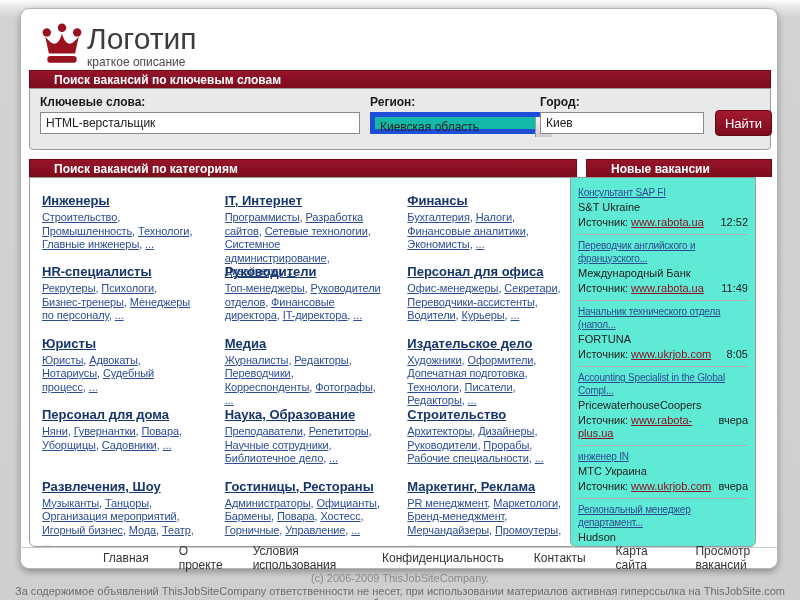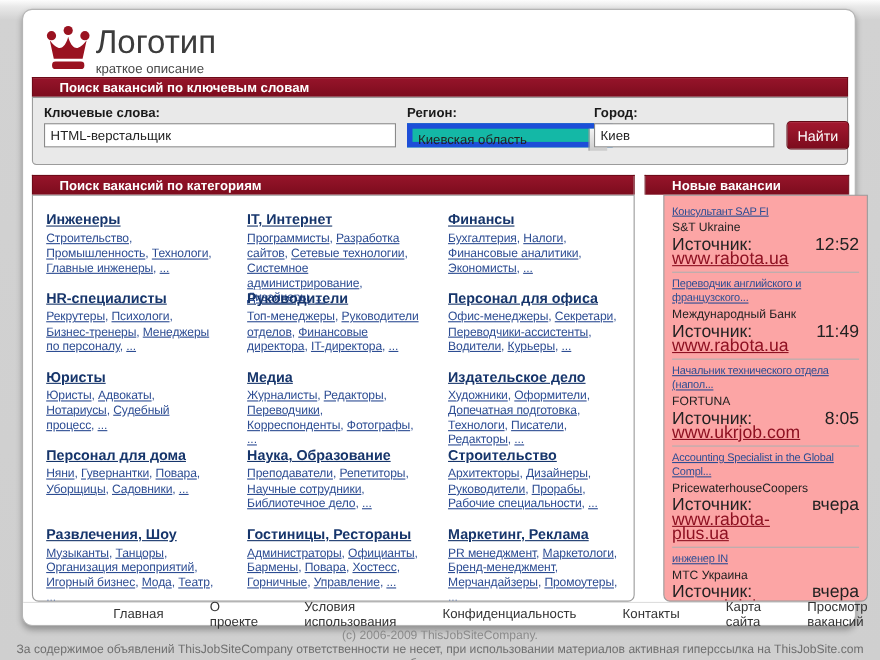--- a/index.html
+++ b/index.html
@@ -72,37 +72,37 @@
     padding:13px 12px 0; display:grid;
     grid-template-columns:repeat(3,1fr); column-gap:26px; grid-auto-rows:71.4px;
     overflow:hidden;
   }
   .cat-title { font-size:13px; font-weight:bold; color:#16356b; display:inline-block; }
   .cat-links { display:block; margin-top:2px; font-size:11px; line-height:13.5px; color:#2d4d93; letter-spacing:-0.1px; }
   .cat-links a { color:#2d4d93; }
 
   
   #nv-panel {
-    position:absolute; left:582px; top:168px; width:186px; height:370px;
-    background:#fca5a5; border:1px solid #9b9b9b; border-radius:0 0 6px 6px;
+    position:absolute; left:549px; top:168px; width:186px; height:370px;
+    background:#5eead4; border:1px solid #9b9b9b; border-radius:0 0 6px 6px;
     padding:4px 7px; overflow:hidden;
   }
   .job { padding:4px 0 5px; }
   .job + .job { border-top:1px solid #b0b0b0; }
   .job-title { font-size:10px; line-height:13px; letter-spacing:-0.2px; color:#2d4d93; display:block; }
   .job-company { font-size:11px; color:#222; margin-top:2px; line-height:13px; }
-  .job-src { display:flex; justify-content:space-between; align-items:baseline; font-size:16px; color:#222; margin-top:2px; line-height:13px; }
+  .job-src { display:flex; justify-content:space-between; align-items:baseline; font-size:11px; color:#222; margin-top:2px; line-height:13px; }
   .job-src a { color:#8e1122; }
   .job-time { color:#222; text-decoration:none; }
 
   
   #footer-nav {
     position:absolute; left:0; bottom:0; width:100%; height:21px;
     border-top:1px solid #c9c9c9; border-radius:0 0 9px 9px;
-    display:flex; align-items:center; gap:42px; padding-left:82px;
+    display:flex; align-items:center; gap:30px; padding-left:82px;
     font-size:12px; color:#333; background:#fff;
   }
   #footer-nav a { color:#333; text-decoration:none; }
 
   
   #copyright1 { position:absolute; top:572px; left:0; width:100%; text-align:center; font-size:11px; color:#8a8a8a; }
   #copyright2 { position:absolute; top:585px; left:0; width:100%; text-align:center; font-size:11px; color:#6e6e6e; }
 </style>
 </head>
 <body>

